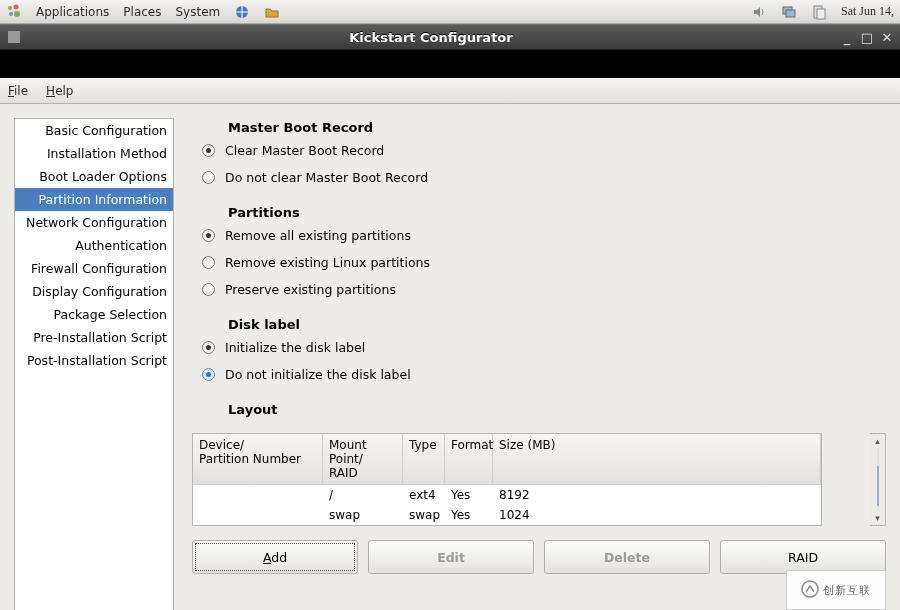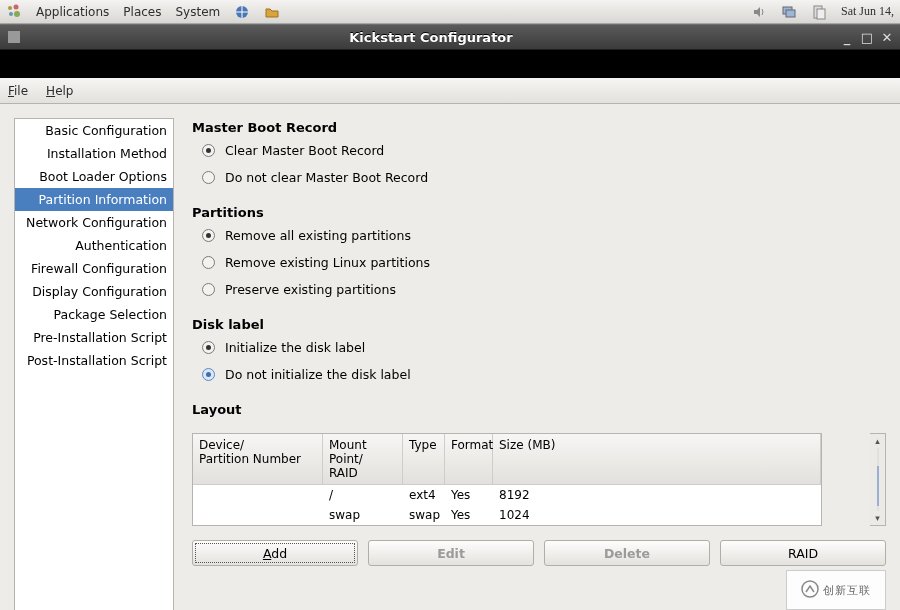--- a/index.html
+++ b/index.html
@@ -81,21 +81,21 @@
 .sidebar .item.selected {
   background:#4a7fbf;
   color:#fff;
 }
 .content {
   flex:1;
   display:flex;
   flex-direction:column;
   gap:4px;
 }
-.section-title { font-weight:bold; font-size:13px; margin-top:2px;}
+.section-title { font-weight:bold; font-size:13px; margin-top:2px;margin-left:36px;}
 .radio-row {
   display:flex; align-items:center; gap:10px; padding:4px 0 4px 10px;text-align:right;
 }
 .radio {
   width:13px; height:13px; border-radius:50%; border:1px solid #7a7a7a;
   display:flex; align-items:center; justify-content:center; background:#f3f2f0;
 }
 .radio.checked:after { content:""; width:5px; height:5px; border-radius:50%; background:#333;}
 .radio.checked-blue:after { content:""; width:5px; height:5px; border-radius:50%; background:#3f6eaf;}
 .radio-label { font-size:12.5px;}
@@ -121,21 +121,21 @@
 .scrollbar {
   width:16px; border:1px solid #b7b4af; border-left:none;
   background:#eceae6; display:flex; flex-direction:column; align-items:center;
 }
 .sb-btn { width:14px; height:14px; font-size:9px; color:#555; display:flex; align-items:center; justify-content:center; cursor:pointer;}
 .sb-track{ flex:1; background:#e2e0dc;}
 .sb-thumb{ height:40px; background:#c5d6ed; border:1px solid #9ab0d0; margin-top:18px;}
 
 .btn-row { display:flex; gap:10px; margin-top:10px;}
 .btn {
-  flex:1; height:26px; border:1px solid #b0aea9; border-radius:3px;
+  flex:1; height:34px; border:1px solid #b0aea9; border-radius:3px;
   background:linear-gradient(#fdfdfc,#e4e2de);
   display:flex; align-items:center; justify-content:center;
   font-size:12.5px; cursor:pointer;
 }
 .btn.disabled { color:#9a9a9a; cursor:default;font-weight:bold;}
 .btn.focus { outline:1px dotted #555; outline-offset:-4px;}
 
 .watermark {
   position:absolute; right:14px; bottom:0; width:100px; height:40px;
   background:rgba(255,255,255,0.9); border:1px solid #ccc;

